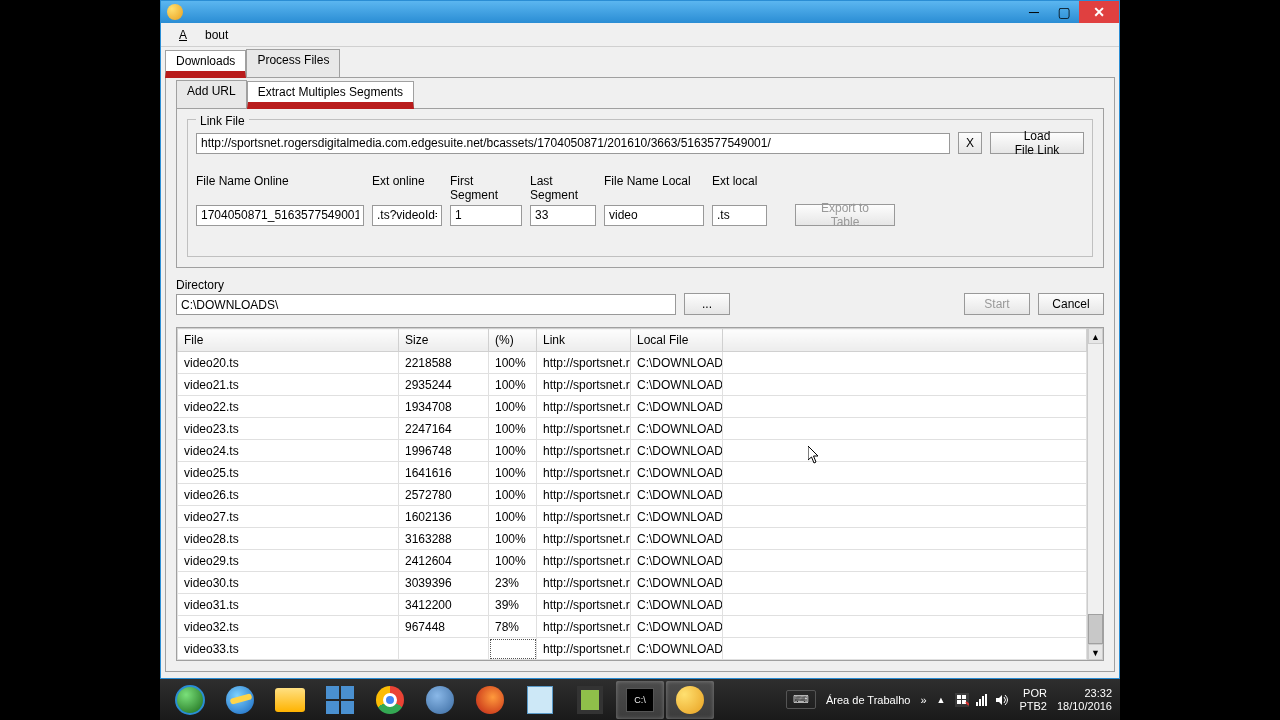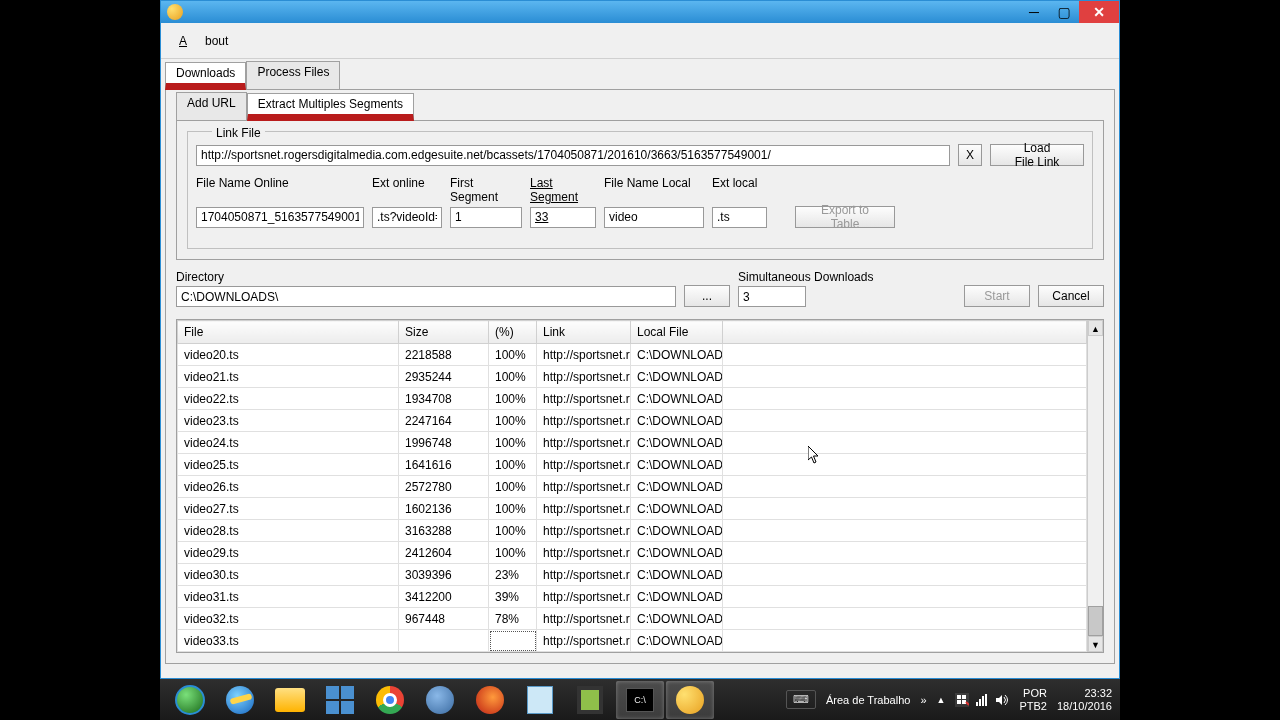--- a/index.html
+++ b/index.html
@@ -32,56 +32,56 @@
   display: inline-block; z-index: 1;
 }
 .win-controls { margin-left: auto; display: flex; height: 100%; z-index: 1; }
 .win-btn {
   width: 30px; height: 100%; display: flex; align-items: center; justify-content: center;
   font-family: Arial; font-size: 14px;
 }
 .win-close { background: #e04040; color: #fff; width: 40px; font-weight: bold; }
 
 .menubar {
-  height: 36px; background: #f0f0f0; display: flex; align-items: center; padding-left: 6px;
+  height: 24px; background: #f0f0f0; display: flex; align-items: center; padding-left: 6px;
   border-bottom: 1px solid #d0d0d0;
 }
 .menubar span { padding: 2px 6px; }
 .menubar .u { text-decoration: underline; }
 
 .content { flex: 1; padding: 0 4px 4px; display: flex; flex-direction: column; }
 
 .tabs1, .tabs2 { display: flex; font-size: 12px; }
 .tabs1 { margin-top: 2px; }
 .tab { border: 1px solid #a0a0a0; padding: 3px 10px; background: #e8e8e8; border-bottom: none; }
 .tab.active { background: #fff; border-bottom: 7px solid #b91c1c; position: relative; top: 1px; }
 .panel { border: 1px solid #a0a0a0; background: #f0f0f0; padding: 6px 10px 10px; }
 
 .fieldset { border: 1px solid #c0c0c0; padding: 6px 8px 10px; margin-top: 4px; background: #f0f0f0; }
-.fieldset-label { font-size: 12px; position: relative; top: -12px; background: #f0f0f0; padding: 0 4px; display: inline-block; margin-left: 16px; }
+.fieldset-label { font-size: 12px; position: relative; top: -12px; background: #f0f0f0; padding: 0 4px; display: inline-block; }
 .fieldset-inner { margin-top: -8px; }
 
-.row { display: flex; gap: 8px; align-items: center; margin-bottom: 10px; }
+.row { display: flex; gap: 8px; align-items: center; margin-bottom: 20px; }
 .labels-row { display: flex; gap: 8px; margin-bottom: 2px; margin-top: 6px; }
 .labels-row > div { font-size: 12px; }
 input[type=text] {
   height: 21px; border: 1px solid #999; padding: 0 4px; font-size: 12px;
   background: #fff;
 }
 .btn {
   height: 22px; border: 1px solid #999; background: linear-gradient(#fdfdfd,#e6e6e6);
   padding: 0 22px; font-size: 12px; display: inline-flex; align-items: center; justify-content: center;
 }
 .btn.disabled { color: #999; }
 
 .link-input { flex: 1; }
 .col-filename-online { width: 168px; }
 .col-ext-online { width: 70px; }
 .col-first-seg { width: 72px; }
-.col-last-seg { width: 66px; text-decoration: underline; }
+.col-last-seg { width: 66px; }
 .col-filename-local { width: 100px; }
 .col-ext-local { width: 55px; }
 
 .dir-row { display: flex; gap: 8px; align-items: flex-end; margin-top: 10px; }
 .dir-col { display: flex; flex-direction: column; gap: 2px; }
 .dir-input { width: 500px; }
 .sim-input { width: 68px; }
 
 .clear-row { display: flex; gap: 10px; margin-top: 8px; }
 
@@ -203,24 +203,20 @@
         </div>
 
       </div>
 
       <div class="dir-row">
         <div class="dir-col">
           <span>Directory</span>
           <input type="text" class="dir-input" value="C:\DOWNLOADS\" style="">
         </div>
         <button class="btn" style="width:34px">...</button>
-        <div class="dir-col">
-          <span>Simultaneous Downloads</span>
-          <input type="text" class="sim-input" value="3" style="">
-        </div>
         <div style="flex:1"></div>
         <button class="btn disabled" style="width:66px">Start</button>
         <button class="btn" style="width:66px">Cancel</button>
       </div>
 
 
       <div class="table-wrap">
         <div class="table-body-wrap">
           <table class="table">
             <thead>

